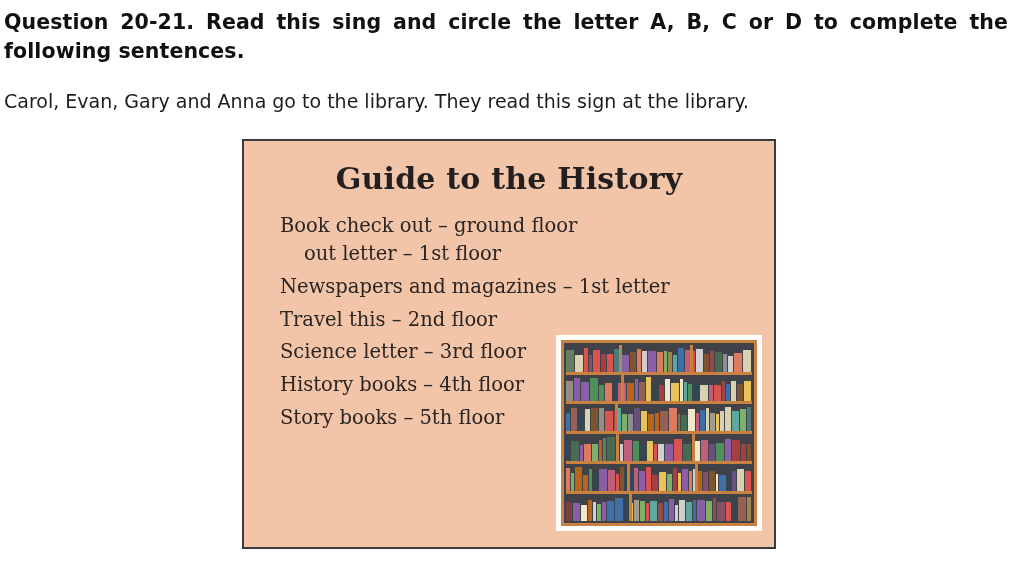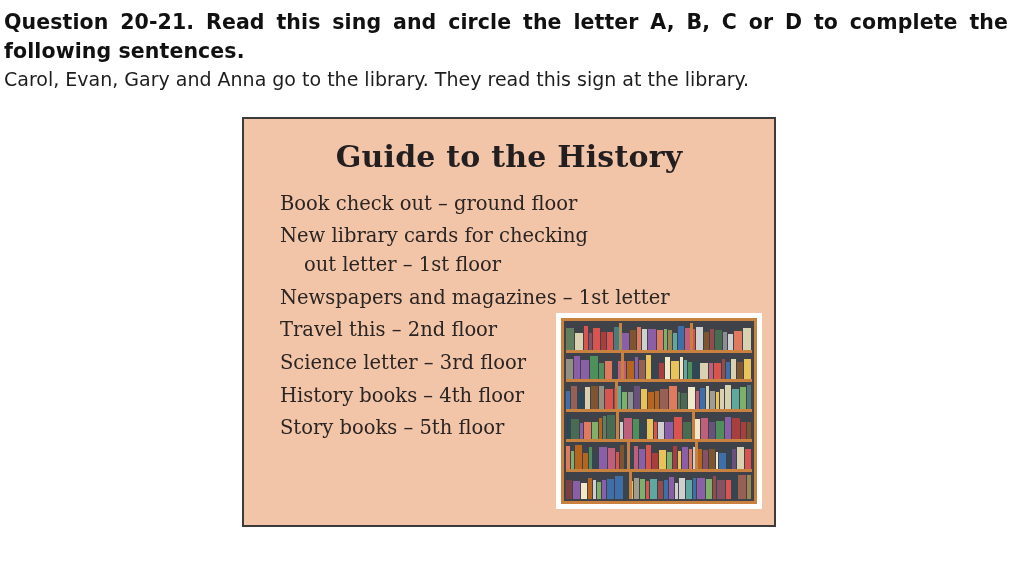--- a/index.html
+++ b/index.html
@@ -28,20 +28,21 @@
     font-weight: bold;
     line-height: 1.42;
     text-align: justify;
     text-align-last: left;
     letter-spacing: 0.1px;
     color: #111111;
     margin: 0 6px 0 0;
   }
 
   .intro-text {
+    margin-top: 22px;
     font-size: 19px;
     line-height: 1.4;
     color: #1d1d1d;
     font-family: "DejaVu Sans", "Liberation Sans", sans-serif;
   }
 
   
   .sign-wrap {
     margin-top: 24px;
     display: flex;
@@ -136,21 +137,20 @@
 
   <div class="intro-text">Carol, Evan, Gary and Anna go to the library. They read this sign at the library.</div>
 
   <div class="sign-wrap">
     <div class="sign-card">
 
       <div class="sign-title">Guide to the History</div>
 
       <div class="sign-lines">
         <div class="sign-line">Book check out – ground floor</div>
-        <div class="sign-line">New library cards for checking</div>
         <div class="sign-line indent">out letter – 1st floor</div>
         <div class="sign-line">Newspapers and magazines – 1st letter</div>
         <div class="sign-line">Travel this – 2nd floor</div>
         <div class="sign-line">Science letter – 3rd floor</div>
         <div class="sign-line">History books – 4th floor</div>
         <div class="sign-line">Story books – 5th floor</div>
       </div>
 
       <div class="shelf-img">
         <div class="shelf-inner" id="shelf">

